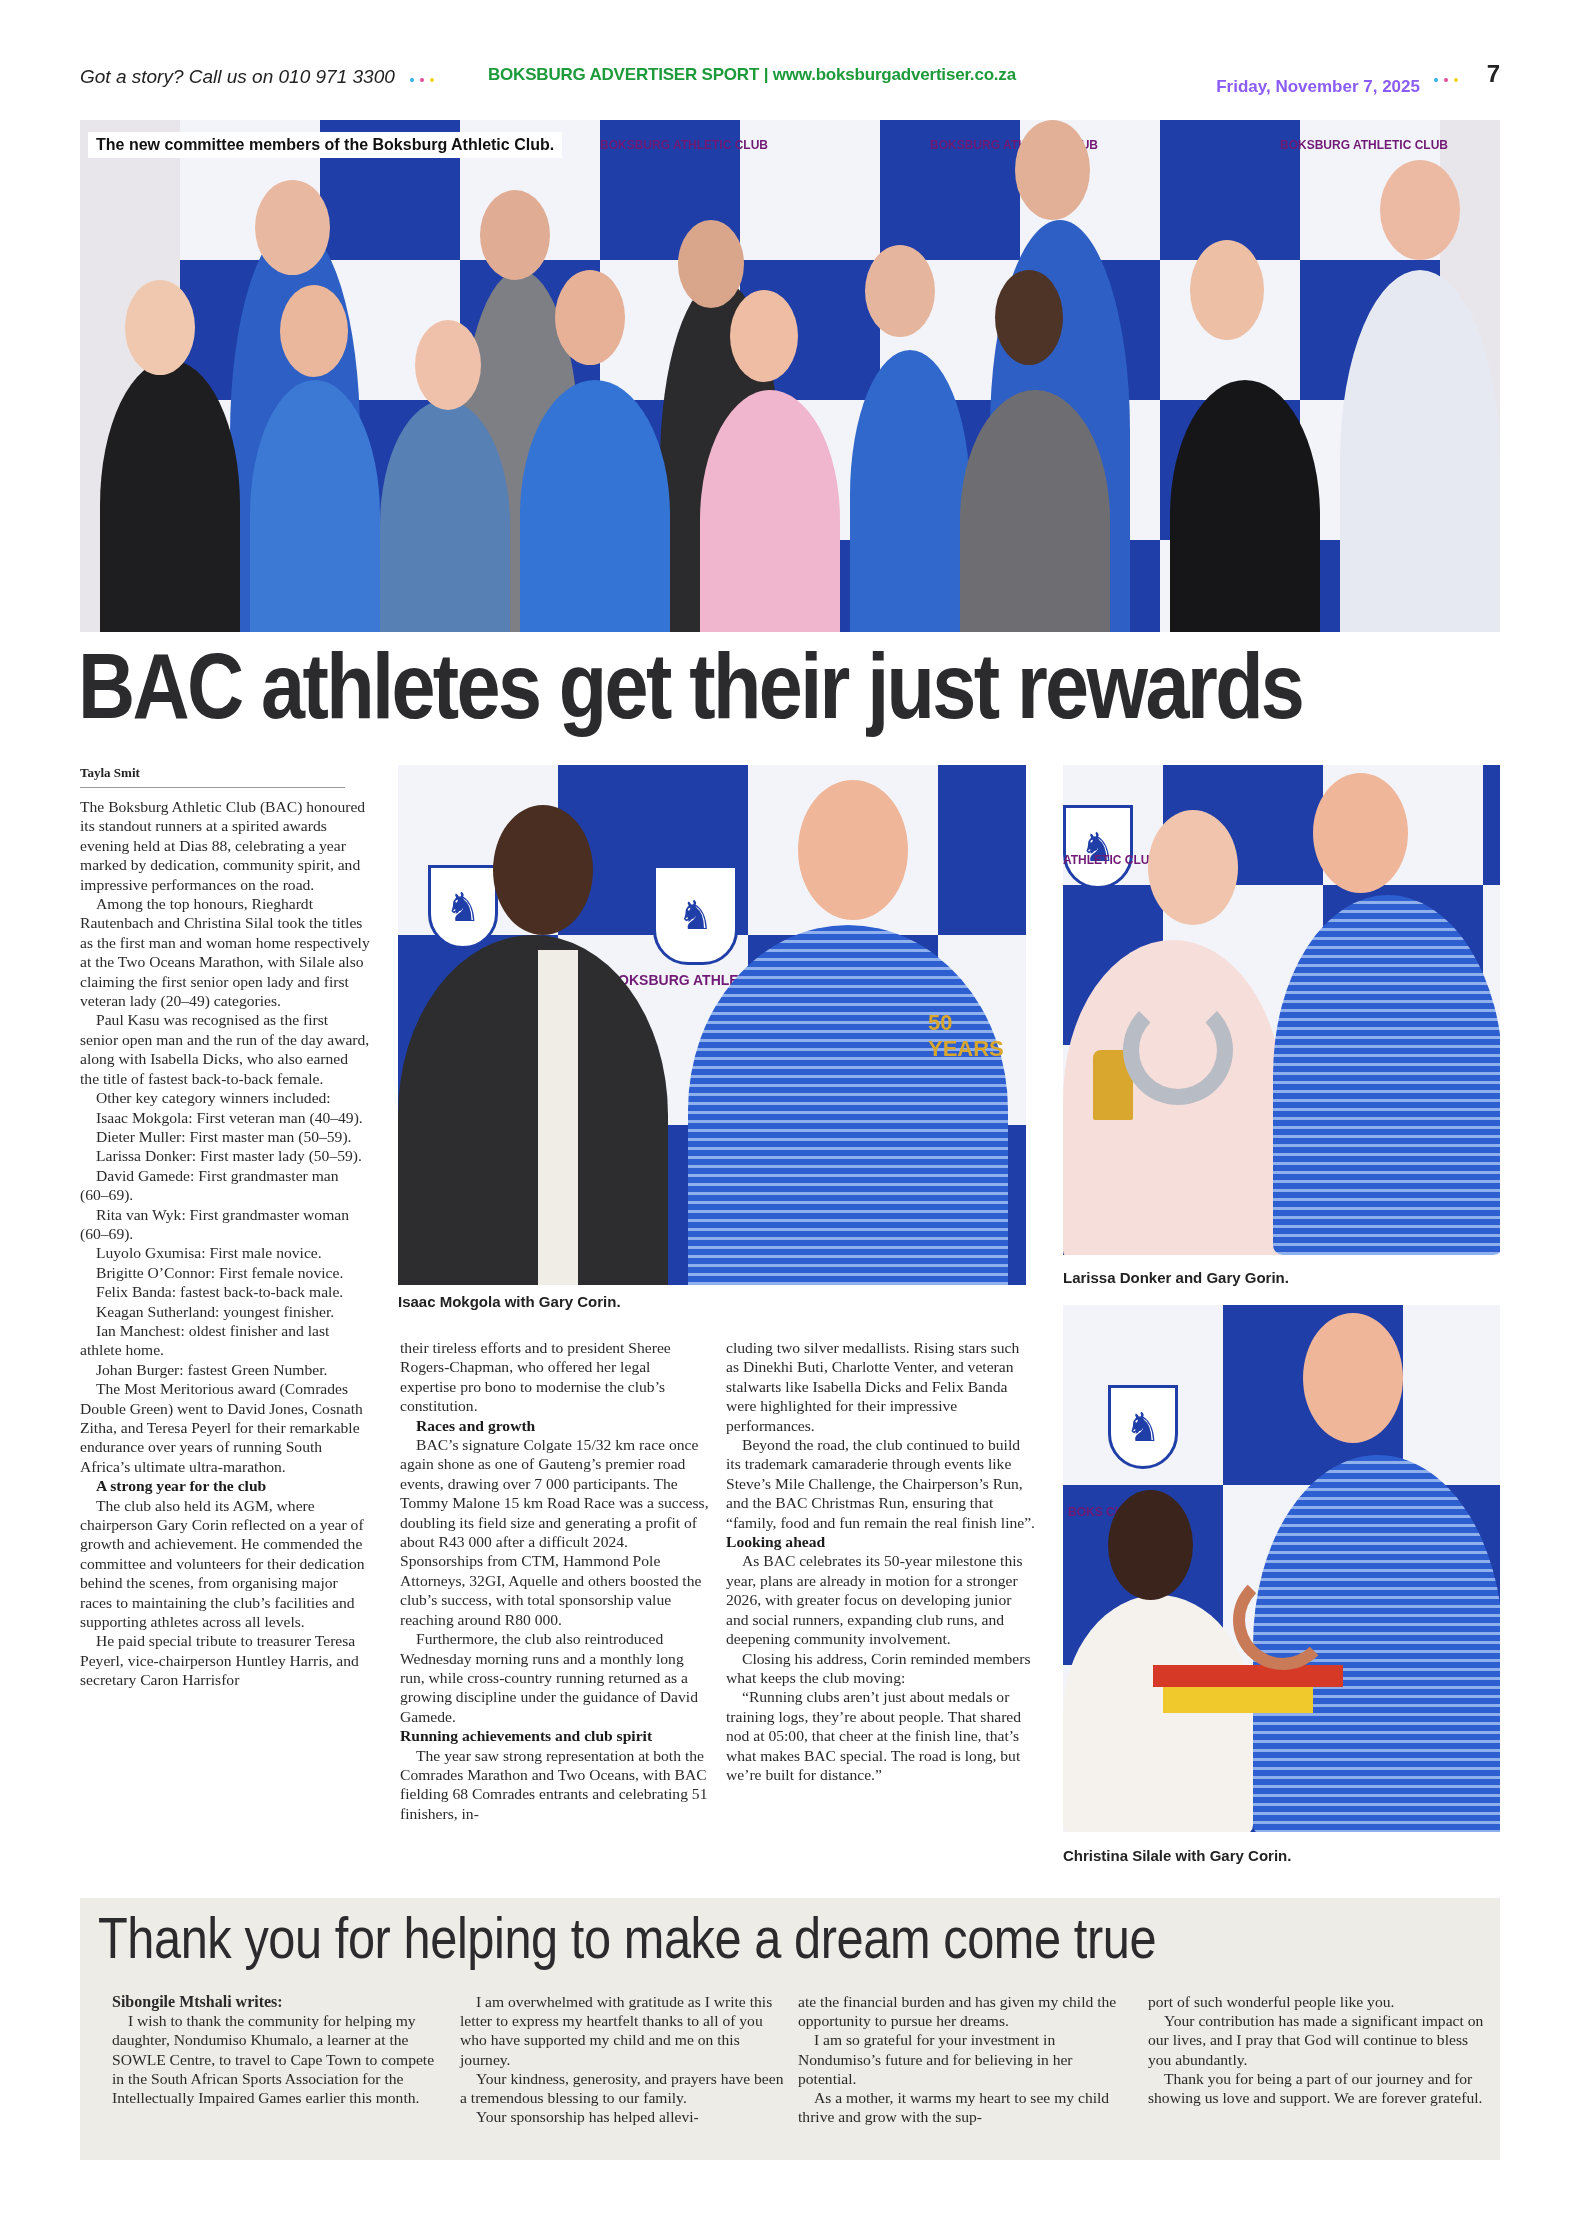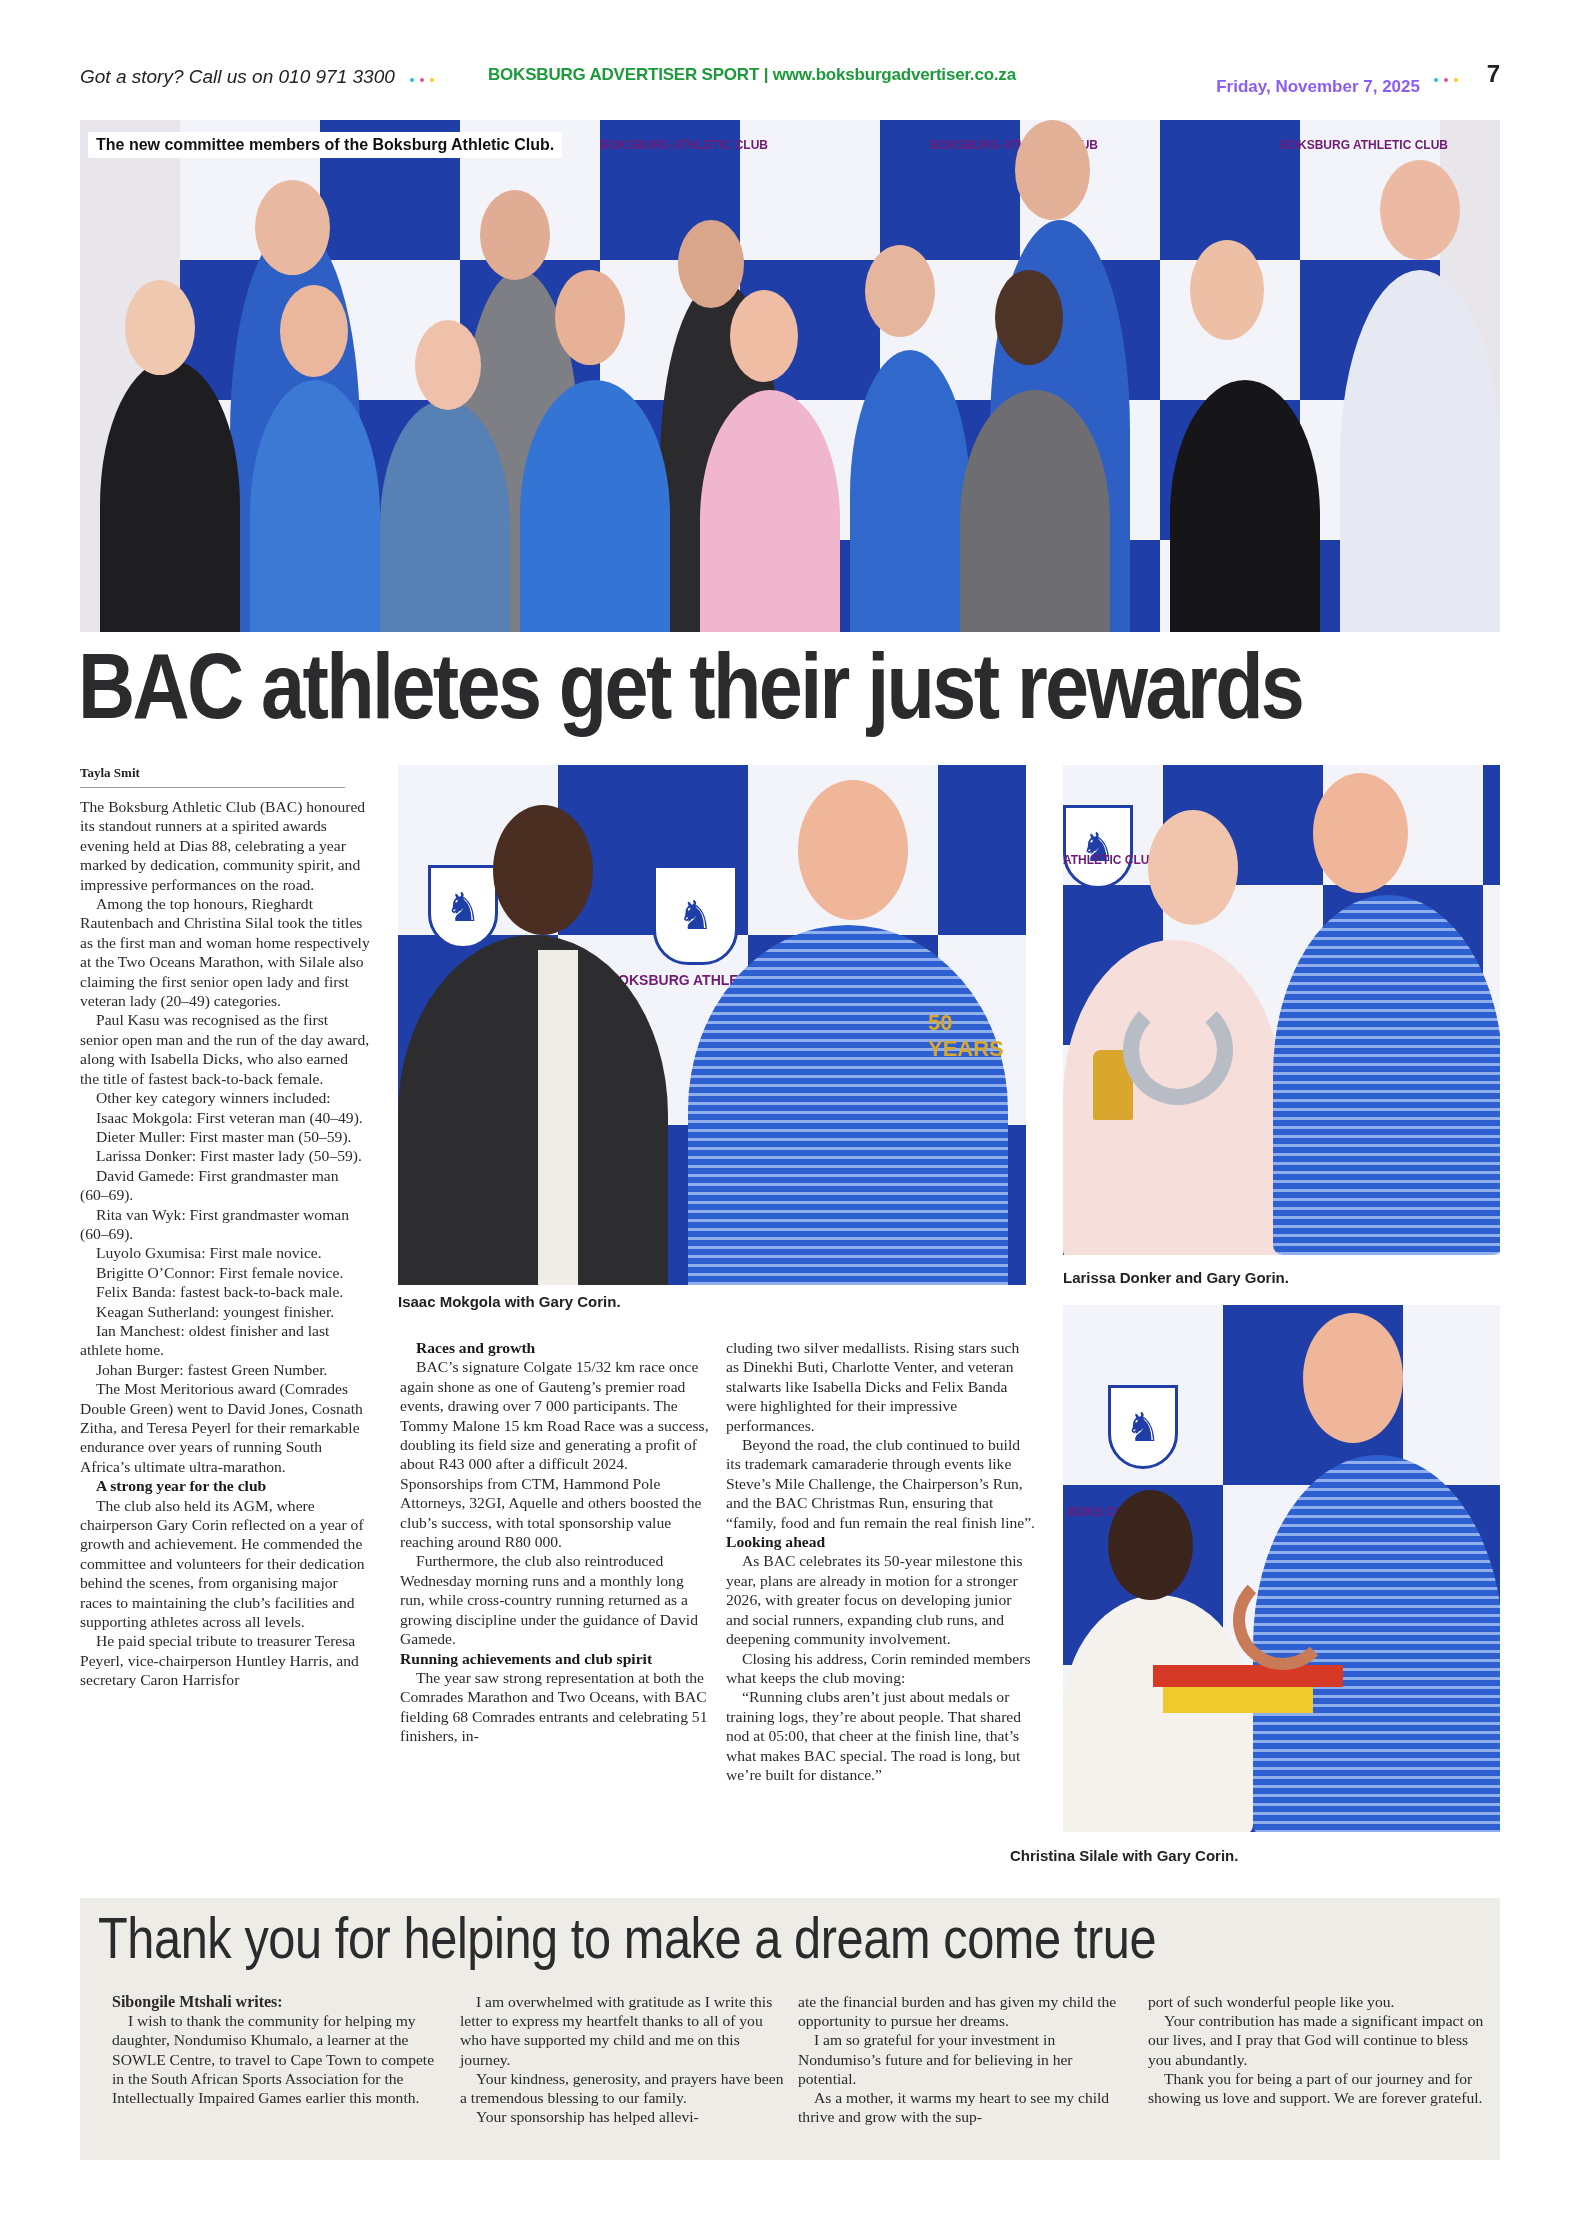--- a/index.html
+++ b/index.html
@@ -147,20 +147,21 @@
   <div class="person" style="left:0;top:170px;width:270px;height:360px;background:#2d2d30"></div>
   <div style="position:absolute;left:140px;top:185px;width:40px;height:340px;background:#f0ede6"></div>
   <div class="head" style="left:95px;top:40px;width:100px;height:130px;background:#4a2e22"></div>
   <div class="person" style="left:290px;top:160px;width:320px;height:370px;background:repeating-linear-gradient(180deg,#2e5fd0 0 6px,#8fb0ec 6px 9px)"></div>
   <div class="head" style="left:400px;top:15px;width:110px;height:140px;background:#efb69a"></div>
   <div style="position:absolute;left:530px;top:245px;font:bold 22px 'Liberation Sans',sans-serif;color:#d9a62e">50 YEARS</div>
 </figure>
 <div class="caption" style="top:1293px;left:398px">Isaac Mokgola with Gary Corin.</div>
 
 <div class="col" id="col2" style="top:1338px;left:400px;width:310px">
+    <p class="noindent">their tireless efforts and to president Sheree Rogers-Chapman, who offered her legal expertise pro bono to modernise the club’s constitution.</p>
     <h4 class="indent">Races and growth</h4>
     <p>BAC’s signature Colgate 15/32 km race once again shone as one of Gauteng’s premier road events, drawing over 7 000 participants. The Tommy Malone 15 km Road Race was a success, doubling its field size and generating a profit of about R43 000 after a difficult 2024. Sponsorships from CTM, Hammond Pole Attorneys, 32GI, Aquelle and others boosted the club’s success, with total sponsorship value reaching around R80 000.</p>
     <p>Furthermore, the club also reintroduced Wednesday morning runs and a monthly long run, while cross-country running returned as a growing discipline under the guidance of David Gamede.</p>
     <h4>Running achievements and club spirit</h4>
     <p>The year saw strong representation at both the Comrades Marathon and Two Oceans, with BAC fielding 68 Comrades entrants and celebrating 51 finishers, in-</p>
   </div>
 <div class="col" id="col3" style="top:1338px;left:726px;width:310px">
     <p class="noindent">cluding two silver medallists. Rising stars such as Dinekhi Buti, Charlotte Venter, and veteran stalwarts like Isabella Dicks and Felix Banda were highlighted for their impressive performances.</p>
     <p>Beyond the road, the club continued to build its trademark camaraderie through events like Steve’s Mile Challenge, the Chairperson’s Run, and the BAC Christmas Run, ensuring that “family, food and fun remain the real finish line”.</p>
     <h4>Looking ahead</h4>
@@ -187,21 +188,21 @@
   <div class="crest" style="left:45px;top:80px">♞</div>
   <div class="club-text" style="top:200px;left:5px">BOKS CLUB</div>
   <div class="person" style="left:0;top:290px;width:190px;height:240px;background:#f5f2ee"></div>
   <div class="head" style="left:45px;top:185px;width:85px;height:110px;background:#3b241b"></div>
   <div class="person" style="left:190px;top:150px;width:250px;height:380px;background:repeating-linear-gradient(180deg,#2e5fd0 0 6px,#8fb0ec 6px 9px)"></div>
   <div class="head" style="left:240px;top:8px;width:100px;height:130px;background:#efb69a"></div>
   <div style="position:absolute;left:90px;top:360px;width:190px;height:22px;background:#d63a27"></div>
   <div style="position:absolute;left:100px;top:382px;width:150px;height:26px;background:#f0c92c"></div>
   <div style="position:absolute;left:170px;top:265px;width:100px;height:100px;border:12px solid #c97b58;border-radius:50%;border-top-color:transparent;border-right-color:transparent"></div>
 </figure>
-<div class="caption" style="top:1847px;left:1010px">Christina Silale with Gary Corin.</div>
+<div class="caption" style="top:1847px;left:1063px">Christina Silale with Gary Corin.</div>
 
 <section class="letter-box">
   <h2 class="letter-title">Thank you for helping to make a dream come true</h2>
   <div class="lcol" id="lcol1" style="left:32px;width:330px">
       <h4>Sibongile Mtshali writes:</h4>
       <p>I wish to thank the community for helping my daughter, Nondumiso Khumalo, a learner at the SOWLE Centre, to travel to Cape Town to compete in the South African Sports Association for the Intellectually Impaired Games earlier this month.</p>
     </div>
   <div class="lcol" id="lcol2" style="left:380px;width:330px">
       <p>I am overwhelmed with gratitude as I write this letter to express my heartfelt thanks to all of you who have supported my child and me on this journey.</p>
       <p>Your kindness, generosity, and prayers have been a tremendous blessing to our family.</p>

